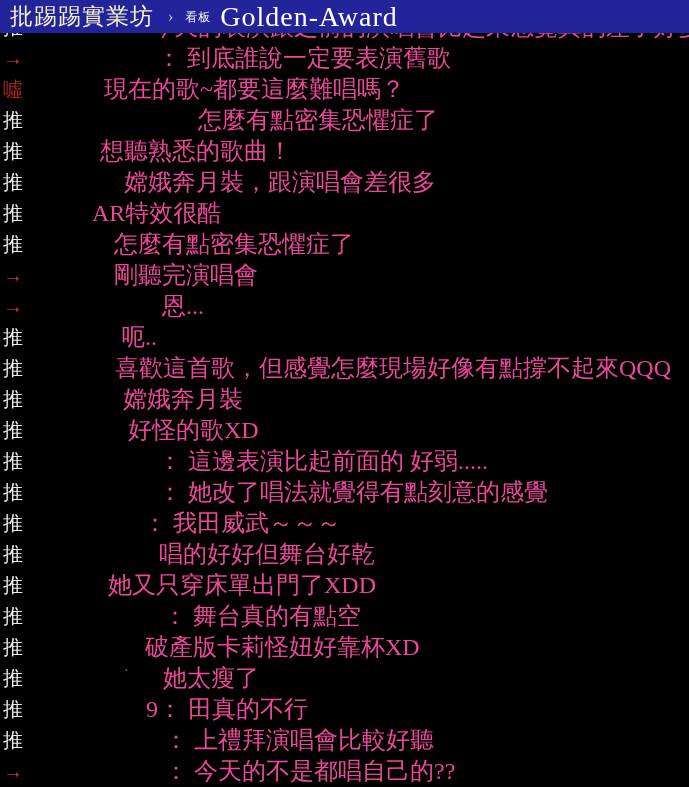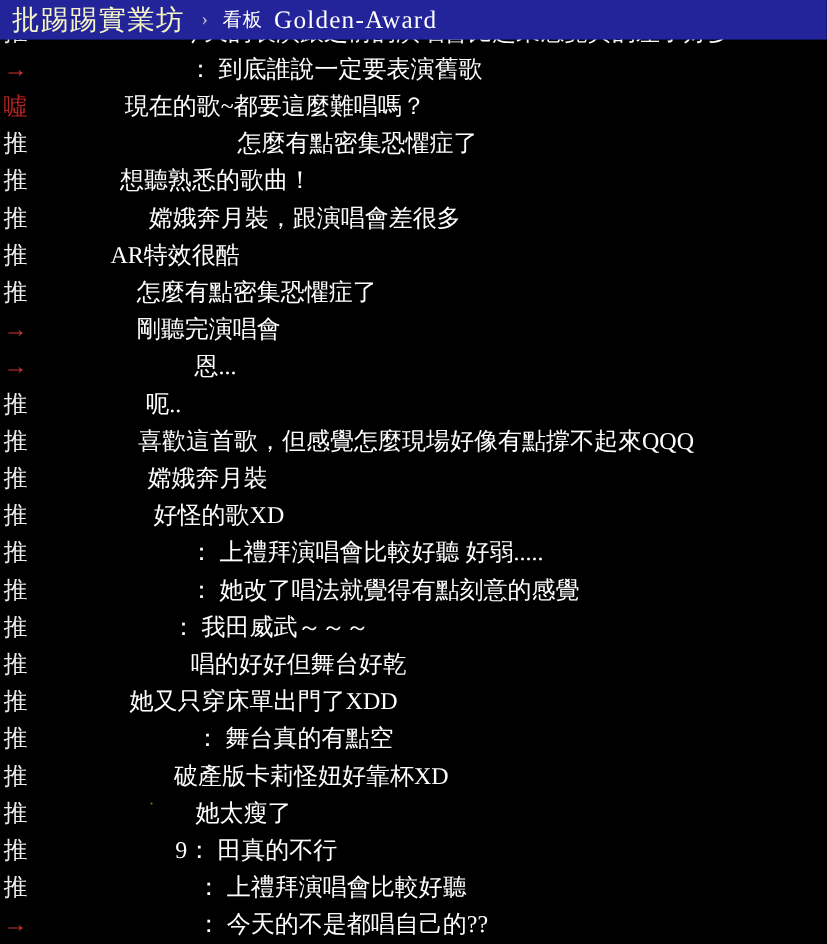--- a/index.html
+++ b/index.html
@@ -23,28 +23,28 @@
     letter-spacing:1px;
     text-decoration:none;
     cursor:pointer;
   }
   .crumb-sep{
     margin:0 12px 0 14px;
     font-size:16px;
     color:#c8c8c8;
   }
   .board-label{
-    font-size:16px;
+    font-size:12px;
     color:#ffffff;
     margin-right:9px;
     position:relative;top:1px;
     letter-spacing:1px;
   }
   .board-name{
-    font-size:21px;
+    font-size:28px;
     color:#ffffff;
     letter-spacing:1px;
     text-decoration:none;
     cursor:pointer;
   }
   .comments{
     position:absolute;top:12px;left:0;width:689px;
     z-index:1;
   }
   .row{
@@ -54,22 +54,22 @@
   }
   .tag{
     position:absolute;left:3px;top:4px;
     font-size:20px;line-height:23px;
   }
   .tag.push{color:#ececec;}
   .tag.arrow{color:#cc3333;}
   .tag.boo{color:#b62222;}
   .txt{
     position:absolute;top:4px;
-    font-size:20px;line-height:23px;
-    color:#ffffff;
+    font-size:24px;line-height:23px;
+    color:#ec4899;
     letter-spacing:0px;
   }
   .predot{
     position:absolute;top:0px;
     font-size:14px;
     color:#7a7a18;
   }
 </style>
 </head>
 <body>
@@ -82,21 +82,21 @@
     <div class="row"><span class="tag push">推</span><span class="txt" style="left: 100px;">想聽熟悉的歌曲！</span></div>
     <div class="row"><span class="tag push">推</span><span class="txt" style="left: 124px;">嫦娥奔月裝，跟演唱會差很多</span></div>
     <div class="row"><span class="tag push">推</span><span class="txt" style="left: 92px;">AR特效很酷</span></div>
     <div class="row"><span class="tag push">推</span><span class="txt" style="left: 114px;">怎麼有點密集恐懼症了</span></div>
     <div class="row"><span class="tag arrow">→</span><span class="txt" style="left: 114px;">剛聽完演唱會</span></div>
     <div class="row"><span class="tag arrow">→</span><span class="txt" style="left: 162px;">恩...</span></div>
     <div class="row"><span class="tag push">推</span><span class="txt" style="left: 121px;">呃..</span></div>
     <div class="row"><span class="tag push">推</span><span class="txt" style="left: 115px;">喜歡這首歌，但感覺怎麼現場好像有點撐不起來QQQ</span></div>
     <div class="row"><span class="tag push">推</span><span class="txt" style="left: 123px;">嫦娥奔月裝</span></div>
     <div class="row"><span class="tag push">推</span><span class="txt" style="left: 128px;">好怪的歌XD</span></div>
-    <div class="row"><span class="tag push">推</span><span class="txt" style="left: 158px;">： 上禮拜演唱會比較好聽 好弱.....</span></div>
+    <div class="row"><span class="tag push">推</span><span class="txt" style="left: 158px;">： 這邊表演比起前面的 好弱.....</span></div>
     <div class="row"><span class="tag push">推</span><span class="txt" style="left: 158px;">： 她改了唱法就覺得有點刻意的感覺</span></div>
     <div class="row"><span class="tag push">推</span><span class="txt" style="left: 143px;">： 我田威武～～～</span></div>
     <div class="row"><span class="tag push">推</span><span class="txt" style="left: 159px;">唱的好好但舞台好乾</span></div>
     <div class="row"><span class="tag push">推</span><span class="txt" style="left: 108px;">她又只穿床單出門了XDD</span></div>
     <div class="row"><span class="tag push">推</span><span class="txt" style="left: 163px;">： 舞台真的有點空</span></div>
     <div class="row"><span class="tag push">推</span><span class="txt" style="left: 145px;">破產版卡莉怪妞好靠杯XD</span></div>
     <div class="row"><span class="tag push">推</span><span class="predot" style="left: 124px;">·</span><span class="txt" style="left: 163px;">她太瘦了</span></div>
     <div class="row"><span class="tag push">推</span><span class="txt" style="left: 146px; text-align: center;">9： 田真的不行</span></div>
     <div class="row"><span class="tag push">推</span><span class="txt" style="left: 164px;">： 上禮拜演唱會比較好聽</span></div>
     <div class="row"><span class="tag arrow">→</span><span class="txt" style="left: 164px;">： 今天的不是都唱自己的??</span></div>

